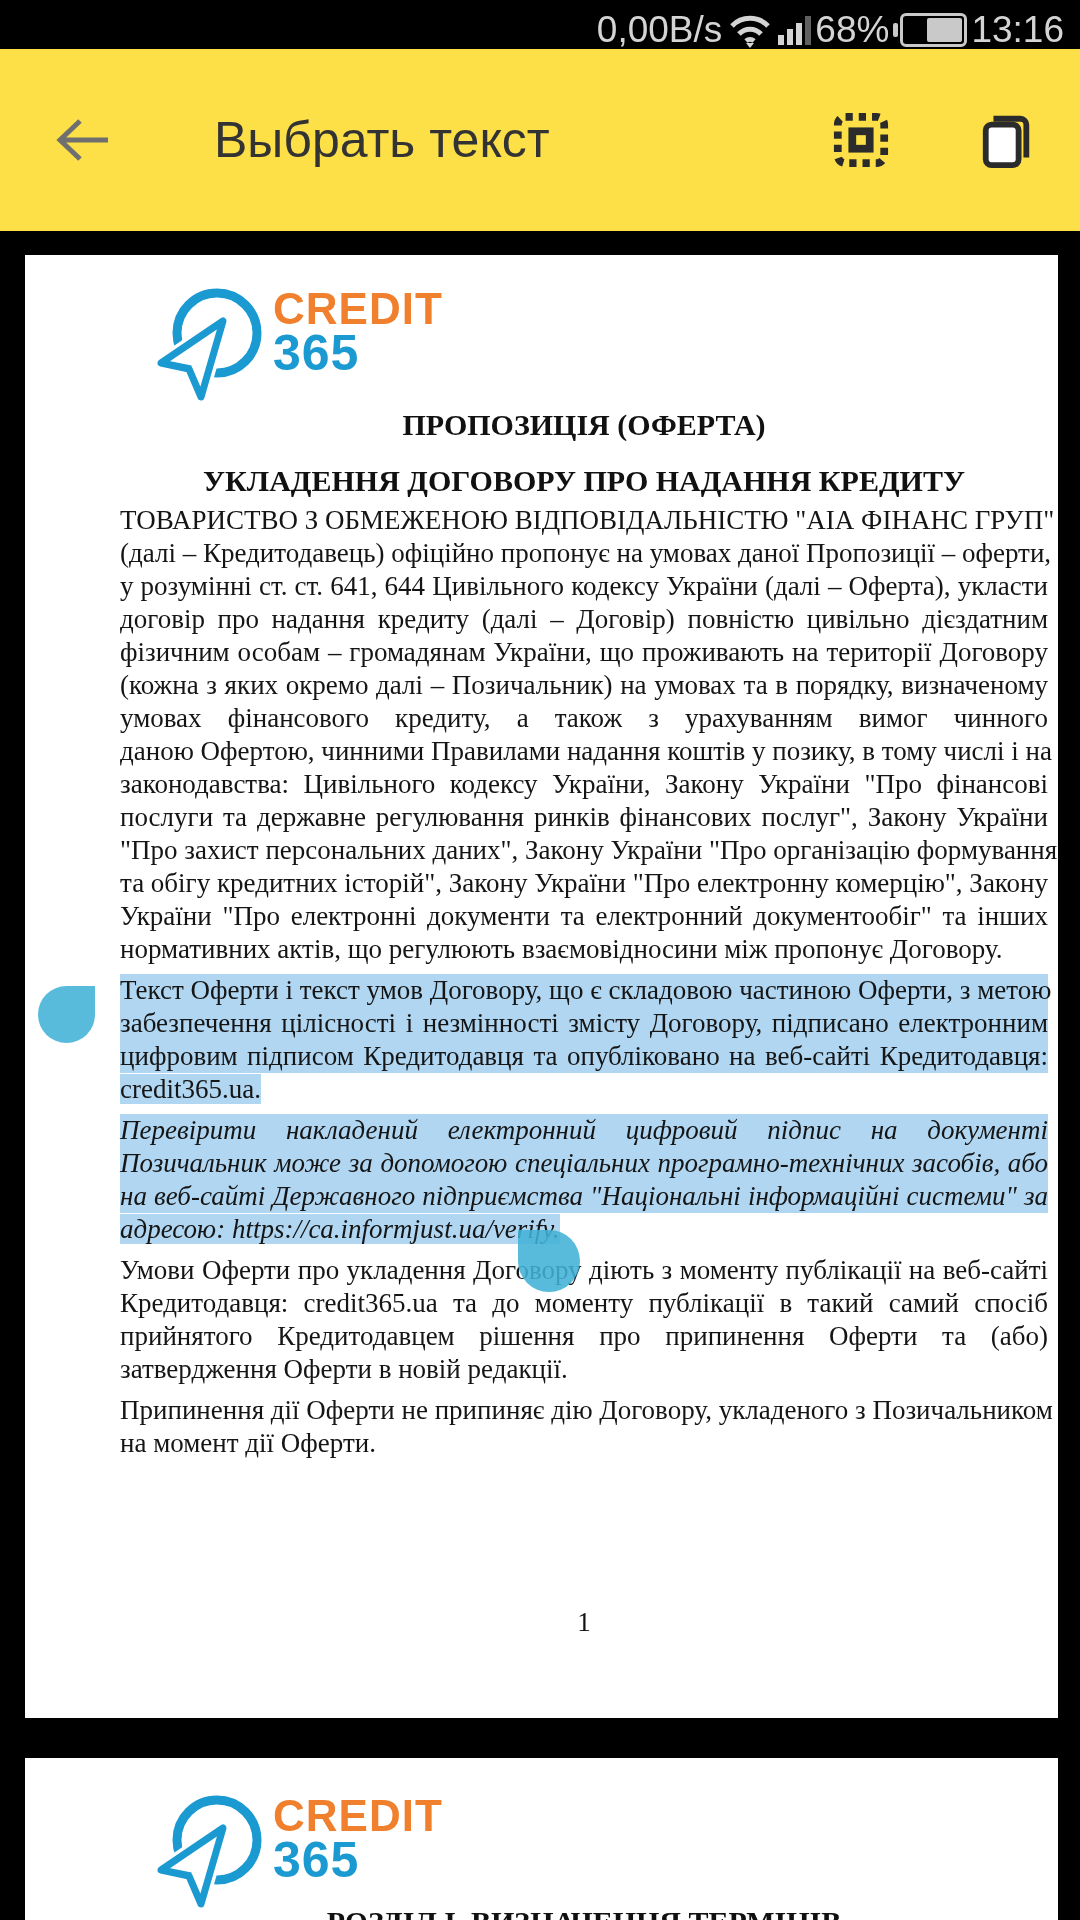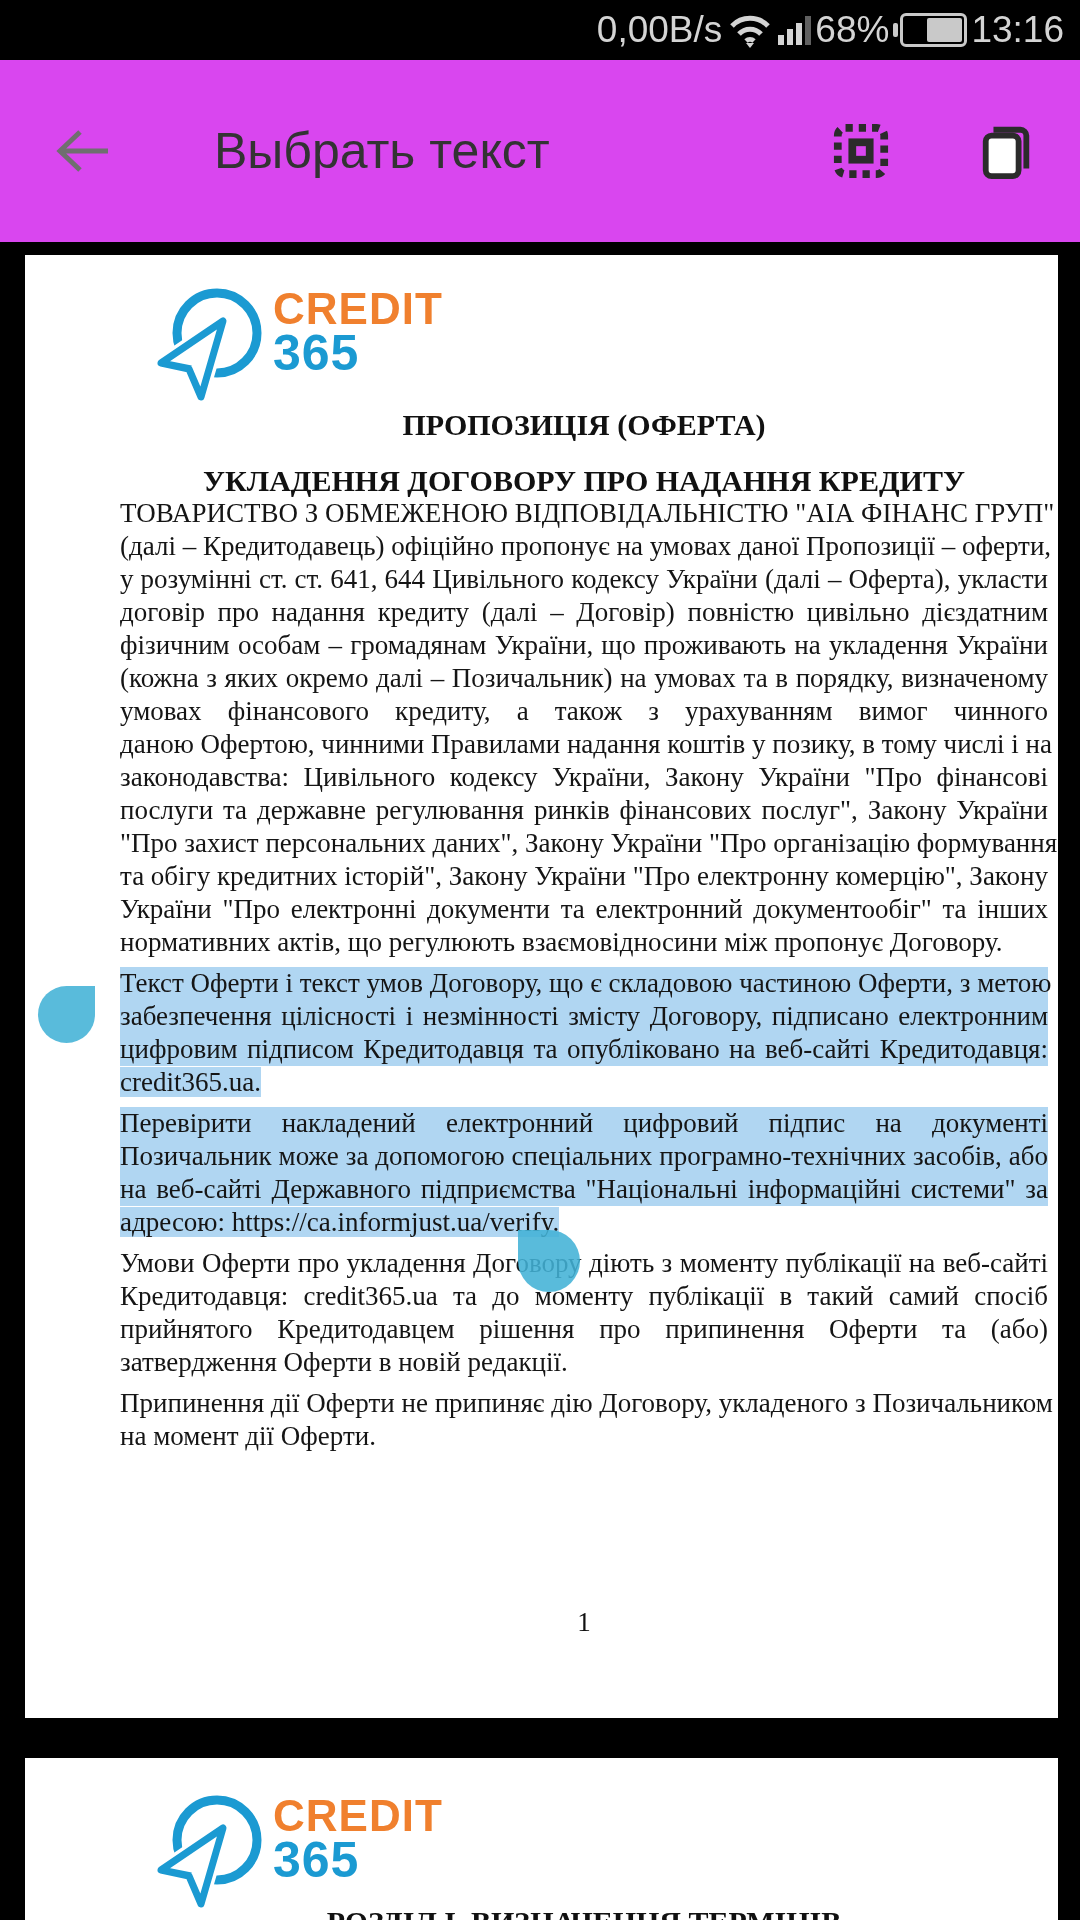--- a/index.html
+++ b/index.html
@@ -14,21 +14,21 @@
   .sig{display:flex;align-items:flex-end;gap:3px;height:30px;}
   .sig i{display:block;width:6px;background:#d4d4d4;}
   .sig i:nth-child(1){height:10px}.sig i:nth-child(2){height:16px}
   .sig i:nth-child(3){height:22px}.sig i:nth-child(4){height:29px;background:#606060;}
   .batt{position:relative;width:74px;height:36px;}
   .batt .nub{position:absolute;left:0;top:11px;width:5px;height:14px;background:#c9c9c9;border-radius:2px;}
   .batt .body{position:absolute;left:7px;top:1px;right:0;bottom:1px;border:3px solid #c9c9c9;border-radius:6px;}
   .batt .fill{position:absolute;right:2px;top:2px;bottom:2px;width:58%;background:#c9c9c9;border-radius:2px;}
 
   
-  .appbar{position:absolute;top:60px;left:0;width:1080px;height:182px;background:#d946ef;
+  .appbar{position:absolute;top:49px;left:0;width:1080px;height:182px;background:#fde047;
           display:flex;align-items:center;}
   .back{margin-left:52px;width:62px;height:50px;flex:0 0 auto;}
   .title{margin-left:100px;font-size:50px;color:#333;letter-spacing:0;}
   .ab-icons{position:absolute;right:0;top:0;height:182px;display:flex;align-items:center;}
   .ab-icon{width:58px;height:58px;}
   .ab-icon.sel{margin-right:88px;}
   .ab-icon.cp{margin-right:44px;}
 
   
   .docview{position:absolute;top:242px;left:0;width:1080px;height:1678px;background:#000;}
@@ -43,25 +43,25 @@
   .logo-credit{font-size:44px;color:#f0802e;}
   .logo-365{font-size:50px;color:#1b9ad2;}
 
   .p1logo{margin-top:30px;height:100px;}
   .p2logo{margin-top:34px;height:100px;}
 
   .doc-h{font-family:"Liberation Serif",serif;font-weight:bold;color:#111;
          text-align:center;width:928px;margin-left:95px;font-size:30px;line-height:32px;}
   .h1{margin-top:24px;}
   .h2{margin-top:24px;}
-  .bodytext{width:928px;margin-left:95px;margin-top:0;
+  .bodytext{width:928px;margin-left:95px;margin-top:7px;
             font-family:"Liberation Serif",serif;color:#151515;}
   .para{margin-top:8px;}
   .para.first{margin-top:0;}
-  .para.italic{}
+  .para.italic{font-style:italic;}
   .dline{height:33px;line-height:33px;font-size:27px;white-space:nowrap;}
   .just{text-align:justify;text-align-last:justify;}
   .hlbg{background:#b0d6f2;}
   .hl{background:#b0d6f2;}
 
   .pagenum{position:absolute;top:1352px;left:95px;width:928px;text-align:center;
            font-family:"Liberation Serif",serif;font-size:27px;color:#111;}
 
   .p2head{margin-top:14px;}
 
@@ -143,21 +143,21 @@
 
       <div class="doc-h h1">ПРОПОЗИЦІЯ (ОФЕРТА)</div>
       <div class="doc-h h2">УКЛАДЕННЯ ДОГОВОРУ ПРО НАДАННЯ КРЕДИТУ</div>
 
       <div class="bodytext" id="bodytext">
           <div class="para first">
             <div class="dline just">ТОВАРИСТВО З ОБМЕЖЕНОЮ ВІДПОВІДАЛЬНІСТЮ "АІА ФІНАНС ГРУП"</div>
             <div class="dline just">(далі – Кредитодавець) офіційно пропонує на умовах даної Пропозиції – оферти,</div>
             <div class="dline just">у розумінні ст. ст. 641, 644 Цивільного кодексу України (далі – Оферта), укласти</div>
             <div class="dline just">договір про надання кредиту (далі – Договір) повністю цивільно дієздатним</div>
-            <div class="dline just">фізичним особам – громадянам України, що проживають на укладення України</div>
+            <div class="dline just">фізичним особам – громадянам України, що проживають на території Договору</div>
             <div class="dline just">(кожна з яких окремо далі – Позичальник) на умовах та в порядку, визначеному</div>
             <div class="dline just">умовах фінансового кредиту, а також з урахуванням вимог чинного</div>
             <div class="dline just">даною Офертою, чинними Правилами надання коштів у позику, в тому числі і на</div>
             <div class="dline just">законодавства: Цивільного кодексу України, Закону України "Про фінансові</div>
             <div class="dline just">послуги та державне регулювання ринків фінансових послуг", Закону України</div>
             <div class="dline just">"Про захист персональних даних", Закону України "Про організацію формування</div>
             <div class="dline just">та обігу кредитних історій", Закону України "Про електронну комерцію", Закону</div>
             <div class="dline just">України "Про електронні документи та електронний документообіг" та інших</div>
             <div class="dline">нормативних актів, що регулюють взаємовідносини між пропонує Договору.</div>
           </div>

